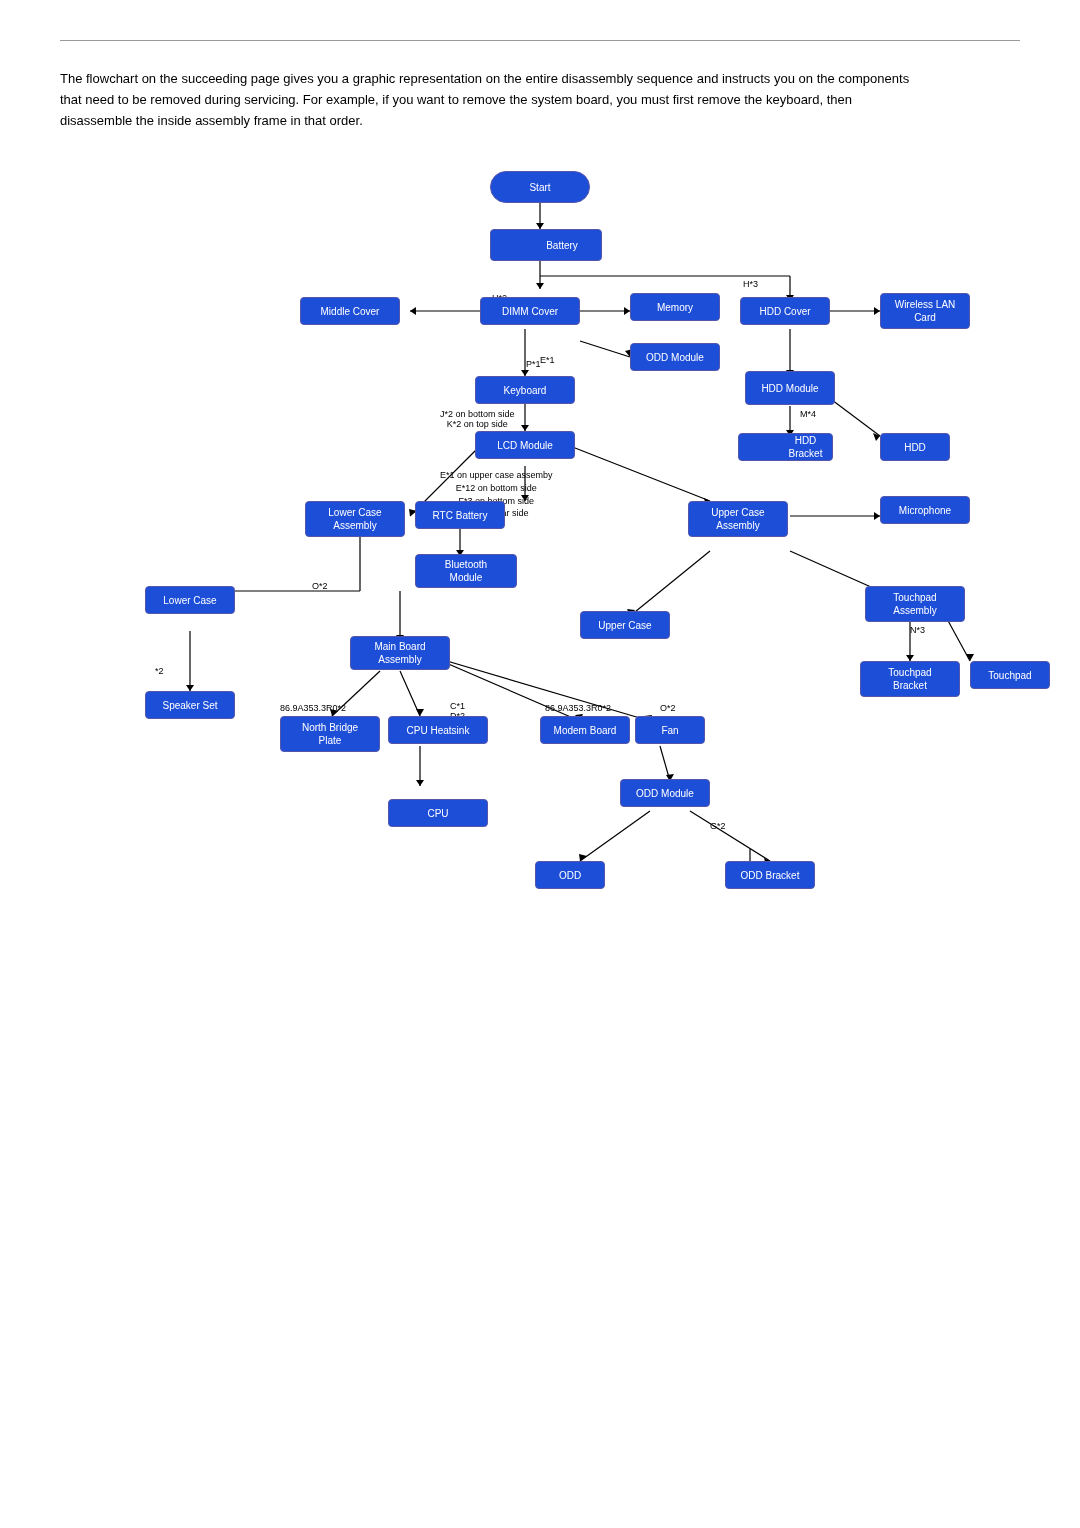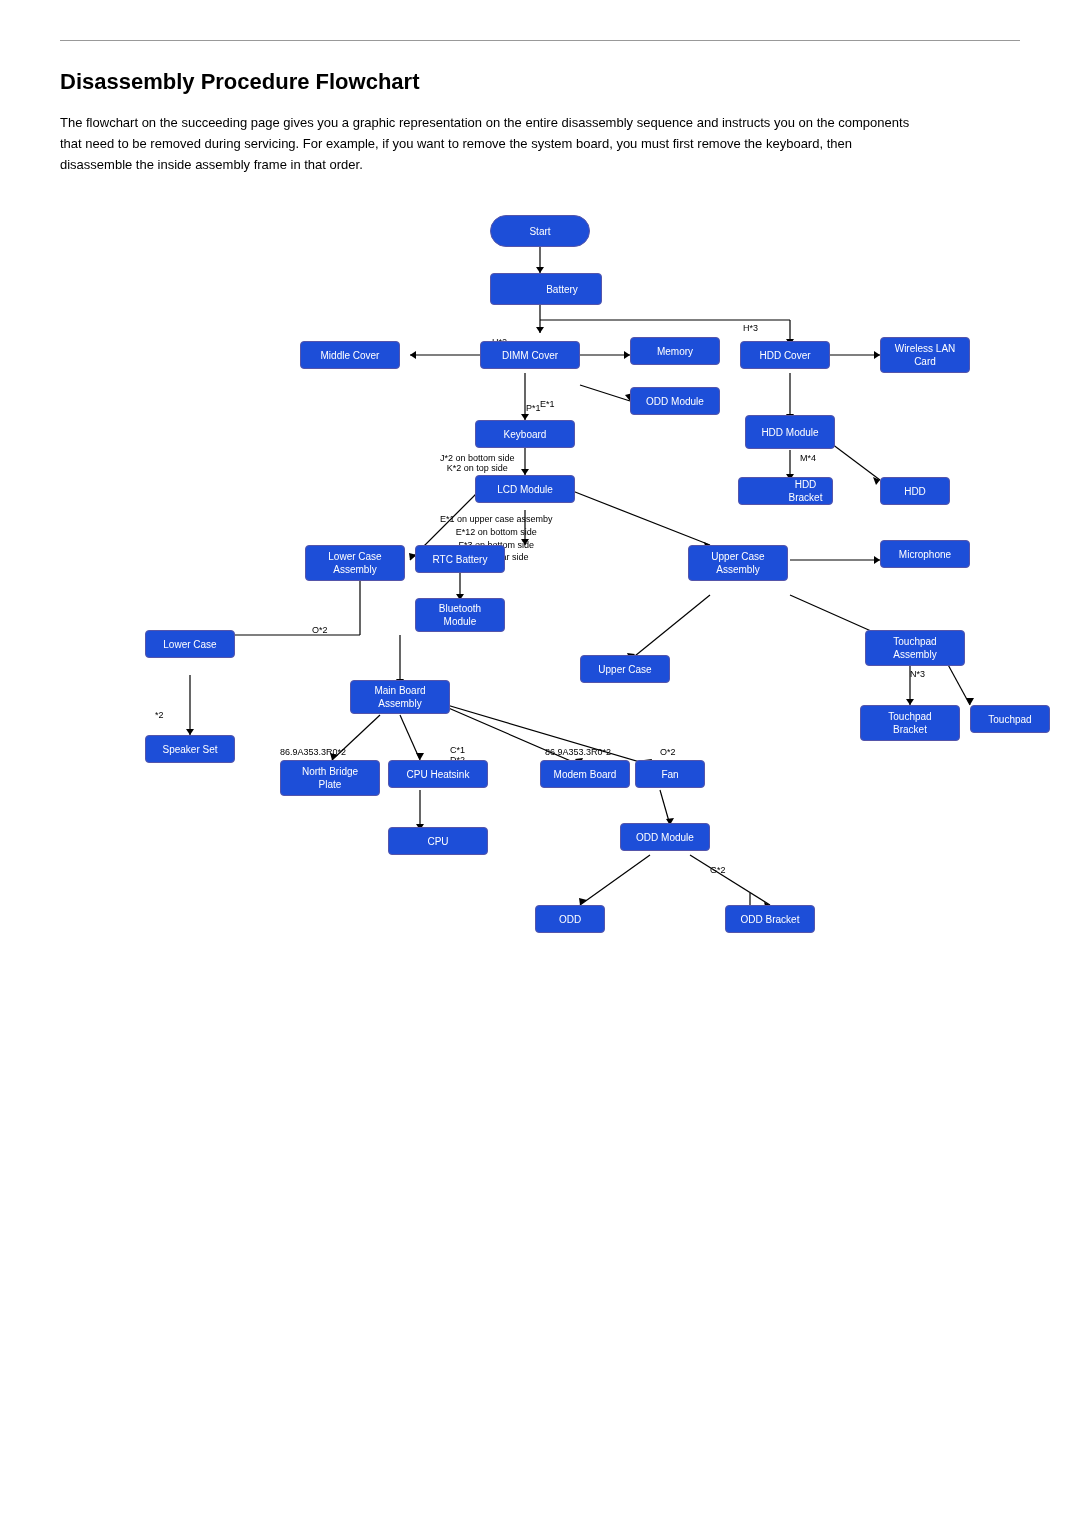--- a/index.html
+++ b/index.html
@@ -79,21 +79,20 @@
       border-top: 1px solid #999;
       padding-top: 8px;
     }
   </style>
 </head>
 <body>
 
 <div class="page">
   <div class="top-rule"></div>
 
-  <h1>Disassembly Procedure Flowchart</h1>
 
   <p class="intro">The flowchart on the succeeding page gives you a graphic representation on the entire disassembly sequence and instructs you on the components that need to be removed during servicing. For example, if you want to remove the system board, you must first remove the keyboard, then disassemble the inside assembly frame in that order.</p>
 
   <div class="flowchart-area">
     <svg class="arrows">
 
       <line x1="450" y1="42" x2="450" y2="68" stroke="#000" stroke-width="1.2"></line>
       <polygon points="450,68 446,62 454,62" fill="#000"></polygon>
 
       <line x1="450" y1="100" x2="450" y2="128" stroke="#000" stroke-width="1.2"></line>
@@ -246,21 +245,21 @@
     <div class="fc-node" style="left:215px;top:340px;width:100px;height:36px;white-space:pre-line;">Lower Case
 Assembly</div>
 
     <div class="fc-node" style="left:325px;top:340px;width:90px;height:28px;">RTC Battery</div>
 
     <div class="fc-node" style="left:598px;top:340px;width:100px;height:36px;white-space:pre-line;">Upper Case
 Assembly</div>
 
     <div class="fc-node" style="left:790px;top:335px;width:90px;height:28px;">Microphone</div>
 
-    <div class="fc-node" style="left:325px;top:393px;width:90px;height:34px;white-space:pre-line;">Bluetooth
+    <div class="fc-node" style="left:325px;top:393px;width:102px;height:34px;white-space:pre-line;">Bluetooth
 Module</div>
 
     <div class="fc-label" style="left:222px;top:420px;">O*2</div>
 
     <div class="fc-node" style="left:55px;top:425px;width:90px;height:28px;">Lower Case</div>
 
     <div class="fc-node" style="left:260px;top:475px;width:100px;height:34px;white-space:pre-line;">Main Board
 Assembly</div>
 
     <div class="fc-node" style="left:490px;top:450px;width:90px;height:28px;">Upper Case</div>
@@ -290,21 +289,21 @@
 
     <div class="fc-node" style="left:190px;top:555px;width:100px;height:36px;white-space:pre-line;">North Bridge
 Plate</div>
 
     <div class="fc-node" style="left:298px;top:555px;width:100px;height:28px;">CPU Heatsink</div>
 
     <div class="fc-node" style="left:450px;top:555px;width:90px;height:28px;">Modem Board</div>
 
     <div class="fc-node" style="left:545px;top:555px;width:70px;height:28px;">Fan</div>
 
-    <div class="fc-node" style="left:298px;top:622px;width:100px;height:28px;">CPU</div>
+    <div class="fc-node" style="left:298px;top:638px;width:100px;height:28px;">CPU</div>
 
     <div class="fc-node" style="left:530px;top:618px;width:90px;height:28px;">ODD Module</div>
 
     <div class="fc-label" style="left:620px;top:660px;">G*2</div>
 
     <div class="fc-node" style="left:445px;top:700px;width:70px;height:28px;">ODD</div>
 
     <div class="fc-node" style="left:635px;top:700px;width:90px;height:28px;">ODD Bracket</div>
 
   </div>

